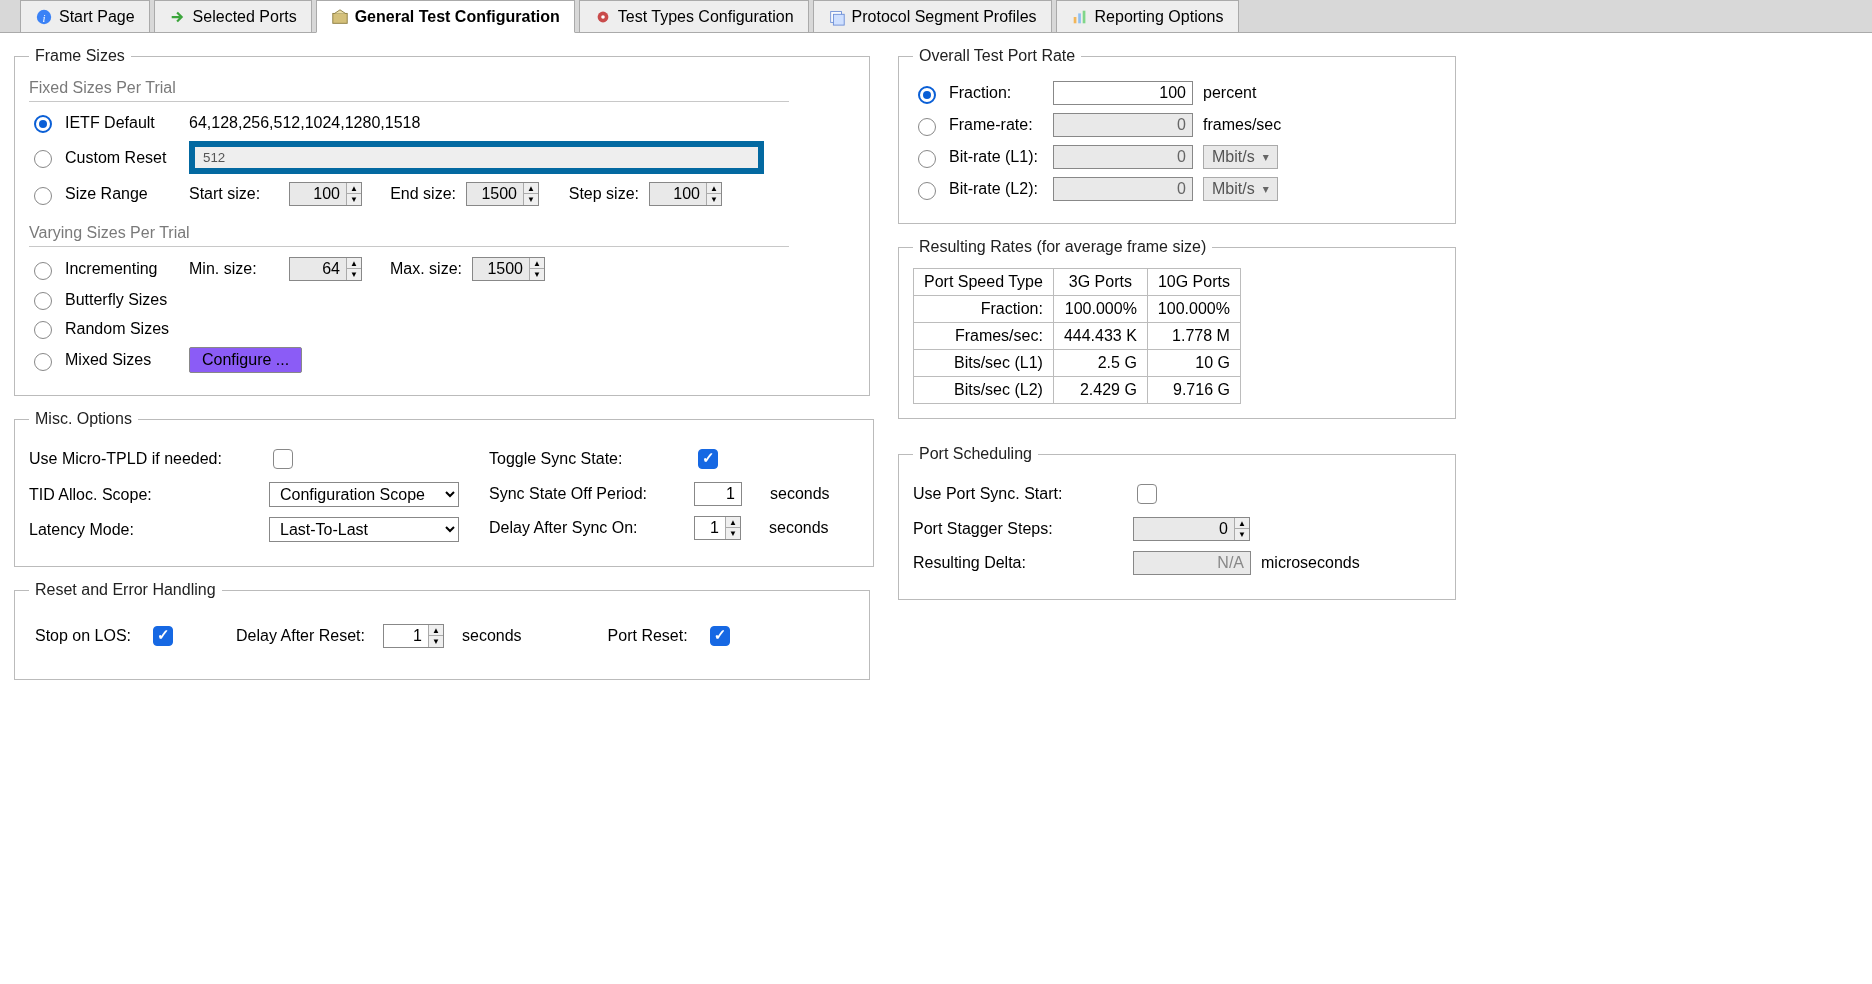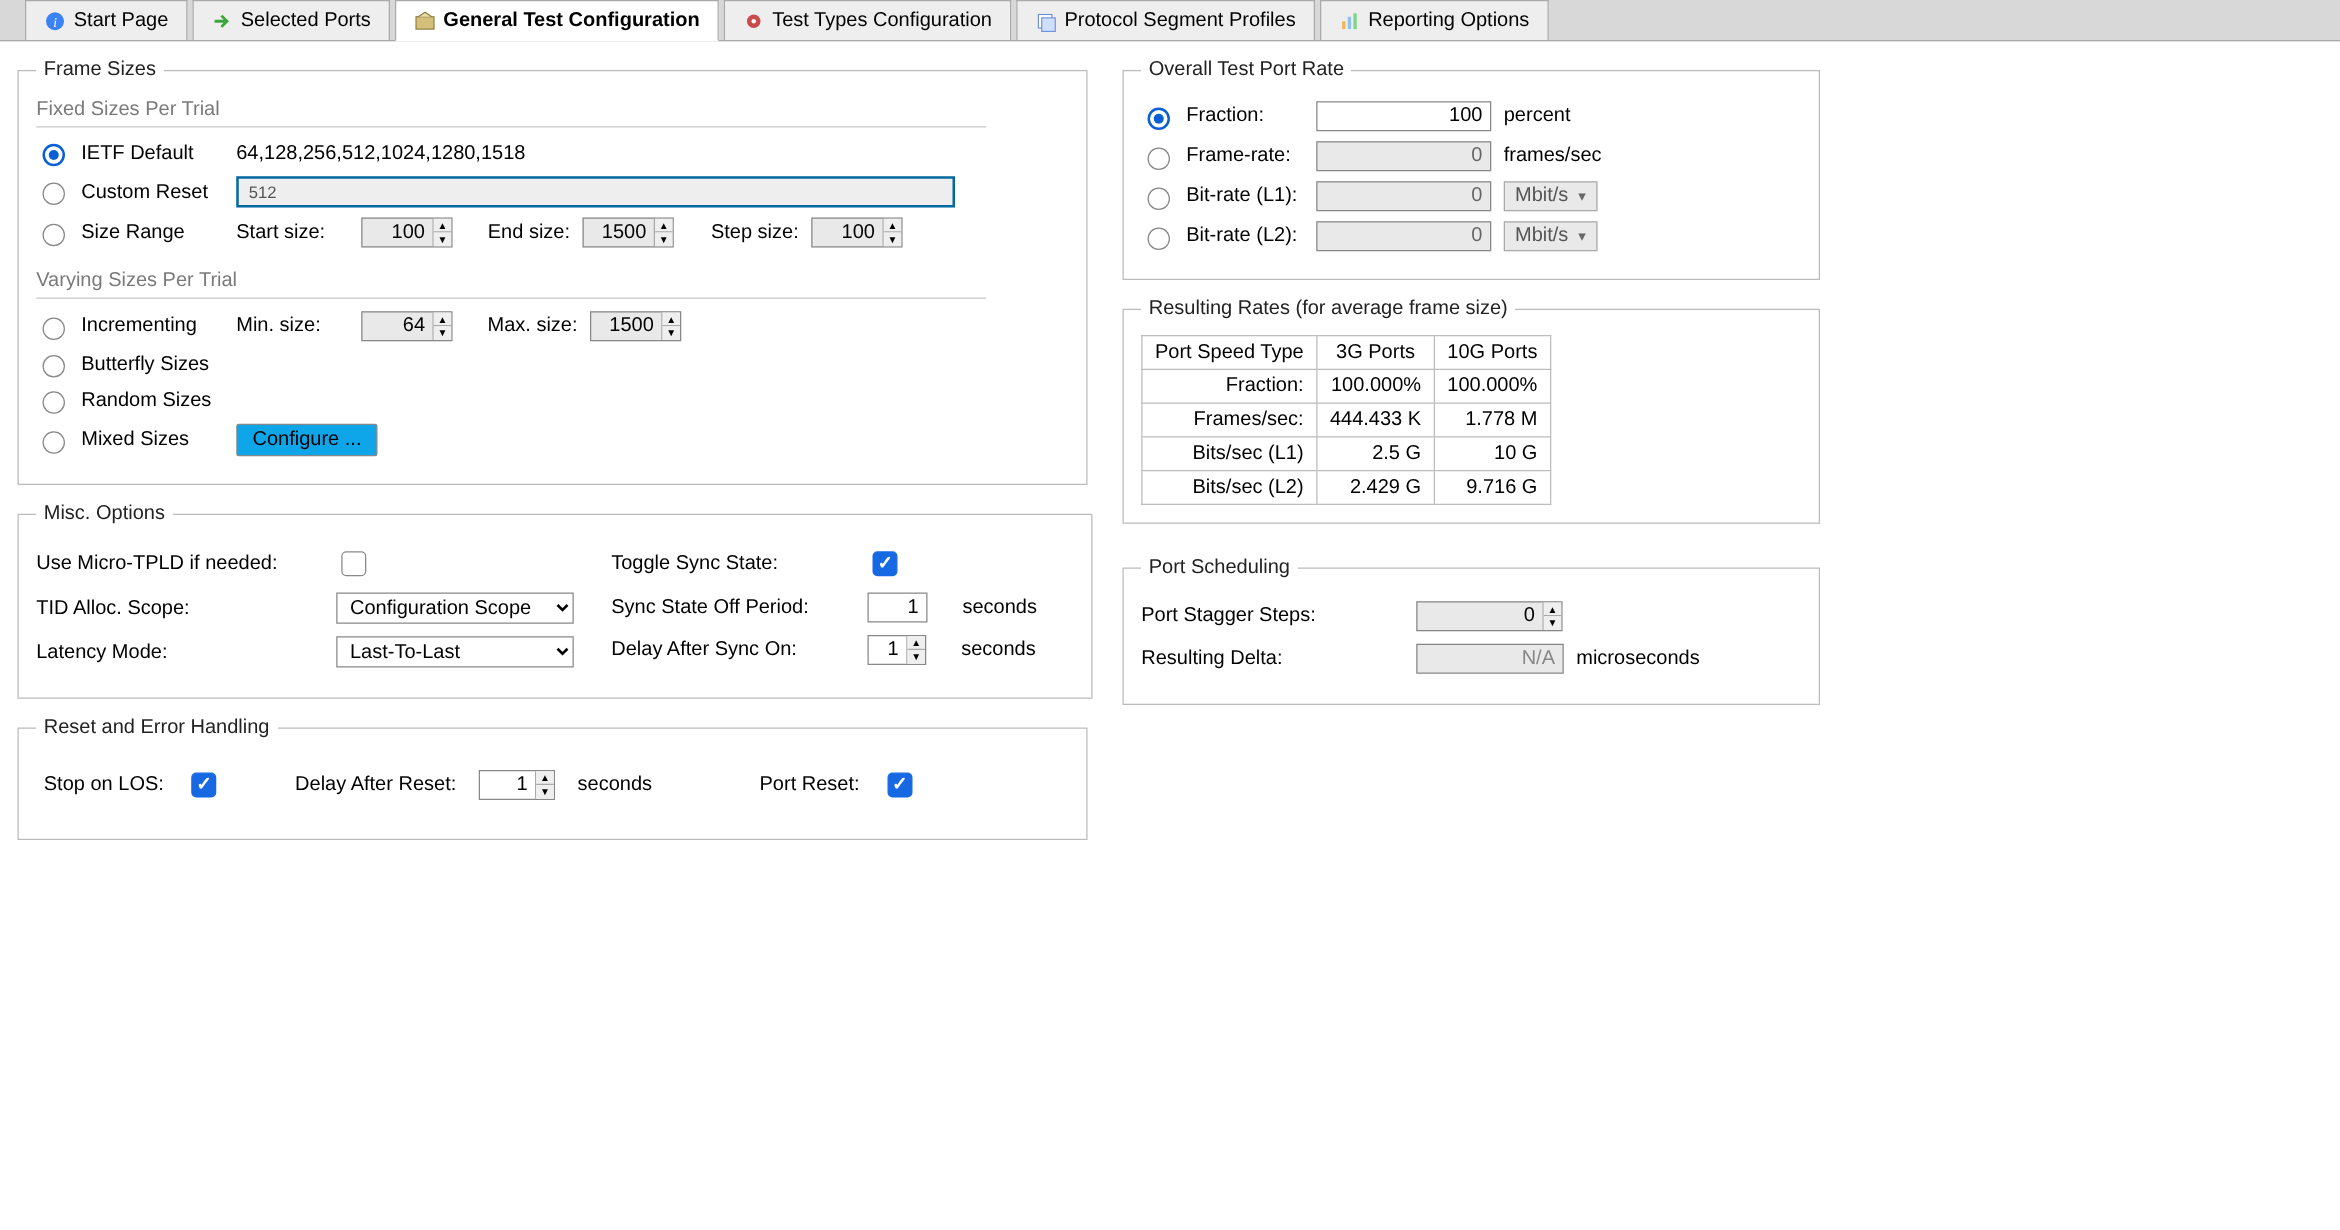--- a/index.html
+++ b/index.html
@@ -90,34 +90,34 @@
   font-size: 16px; width: 56px; background: transparent;
 }
 .spin .spin-btns { display:flex; flex-direction:column; border-left:1px solid #aaa; }
 .spin .spin-btns span {
   width: 14px; height: 11px; font-size: 8px; line-height: 11px;
   text-align: center; background:#efefef; border-bottom:1px solid #aaa;
   cursor: pointer;
 }
 .spin .spin-btns span:last-child { border-bottom:none; }
 .btn {
-  padding: 3px 12px; border: 1px solid #888; background: #0ea5e9;
+  padding: 3px 12px; border: 1px solid #888; background: #8b5cf6;
   border-radius: 2px; cursor: pointer; font-size: 16px;
 }
 select.combo {
   border: 1px solid #888; background: #fff;
   padding: 2px 6px; font-size: 16px; min-width: 190px;
 }
 .unit-combo {
   border:1px solid #aaa; background:#e9e9e9; color:#555;
   padding:2px 8px; display:inline-flex; align-items:center; gap:8px; cursor:pointer;
 }
 .caret-down{ font-size:12px; color:#666; }
 .wide-input {
-  width: 575px; border: 2px solid #0369a1; background: #eee; color: #555;
+  width: 575px; border: 6px solid #0369a1; background: #eee; color: #555;
   padding: 3px 8px; text-align: left;
 }
 .rate-table { border-collapse: collapse; margin-top:4px; }
 .rate-table td, .rate-table th {
   border: 1px solid #bcbcbc; padding: 4px 10px; text-align: right; margin-top: 16px;
 }
 .rate-table th { font-weight: normal; text-align: center; }
 .rate-table .rowlabel { text-align: right; }
 .lbl-left { display:inline-block; width:230px; }
 .col-left { width: 856px; }
@@ -431,20 +431,24 @@
               <td>2.429 G</td>
               <td>9.716 G</td>
             </tr>
           </tbody>
             </table>
         </fieldset>
 
         <fieldset style="margin-top:26px">
           <legend>Port Scheduling</legend>
           <div class="ms-row">
+            <span style="width:210px;">Use Port Sync. Start:</span>
+            <input type="checkbox" style="">
+          </div>
+          <div class="ms-row">
             <span style="width:210px;">Port Stagger Steps:</span>
             <span class="spin disabled">
               <input readonly="" style="width: 100px;" value="0">
               <span class="spin-btns">
                   <span>▲</span>
                   <span>▼</span>
                 </span>
             </span>
           </div>
           <div class="ms-row">

